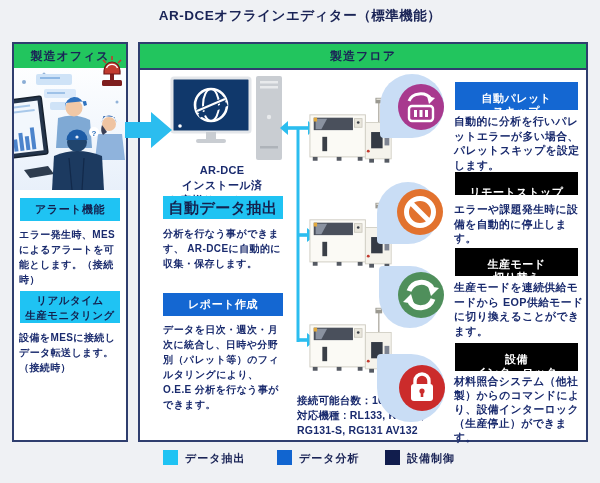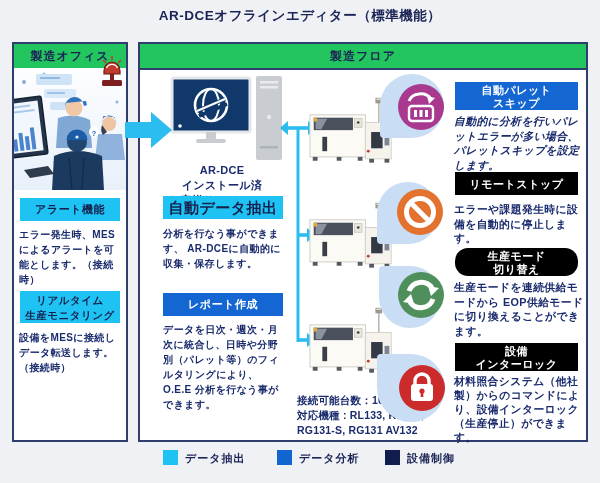--- a/index.html
+++ b/index.html
@@ -43,27 +43,27 @@
   .blob{position:absolute;background:#C9DDF5;}
   .blob1{left:380px;top:74px;width:64px;height:64px;border-radius:50% 50% 50% 4px;}
   .blob2{left:377px;top:182px;width:62px;height:62px;border-radius:50% 50% 50% 4px;}
   .blob3{left:379px;top:266px;width:62px;height:62px;border-radius:4px 50% 50% 50%;}
   .blob4{left:377px;top:354px;width:68px;height:68px;border-radius:4px 50% 50% 50%;}
   .ficon{position:absolute;width:48px;height:48px;}
   .fi1{left:397px;top:83px;}
   .fi2{left:396px;top:188px;}
   .fi3{left:397px;top:271px;}
   .fi4{left:398px;top:364px;}
-  .rft{left:455px;width:123px;font-size:11px;line-height:13px;padding-top:2px;}
+  .rft{left:455px;width:123px;font-size:11px;line-height:13px;padding-top:10px;}
   .rf1t{top:82px;height:28px;}
   .rf2t{top:172px;height:23px;line-height:21px;}
-  .rf3t{top:248px;height:28px;border-radius:13px;}
+  .rf3t{top:248px;height:28px;}
   .rf4t{top:343px;height:28px;}
   .rfd{left:454px;width:132px;font-size:10.8px;line-height:14.5px;}
-  .rf1d{top:114px;font-style:italic;}
+  .rf1d{top:114px;}
   .rf2d{top:202px;}
   .rf3d{top:280px;}
   .rf4d{top:374px;line-height:14px;}
   .legend-item{position:absolute;top:450px;height:16px;}
   .legend-item svg{position:absolute;left:0;top:0;}
   .legend-label{position:absolute;left:22px;top:1px;font-size:11px;font-weight:700;color:#1A2456;
         letter-spacing:1px;white-space:nowrap;}
   .li1{left:163px;} .li2{left:277px;} .li3{left:385px;}
   .alarm{position:absolute;left:99px;top:55px;width:26px;height:32px;z-index:6;}
 </style>

